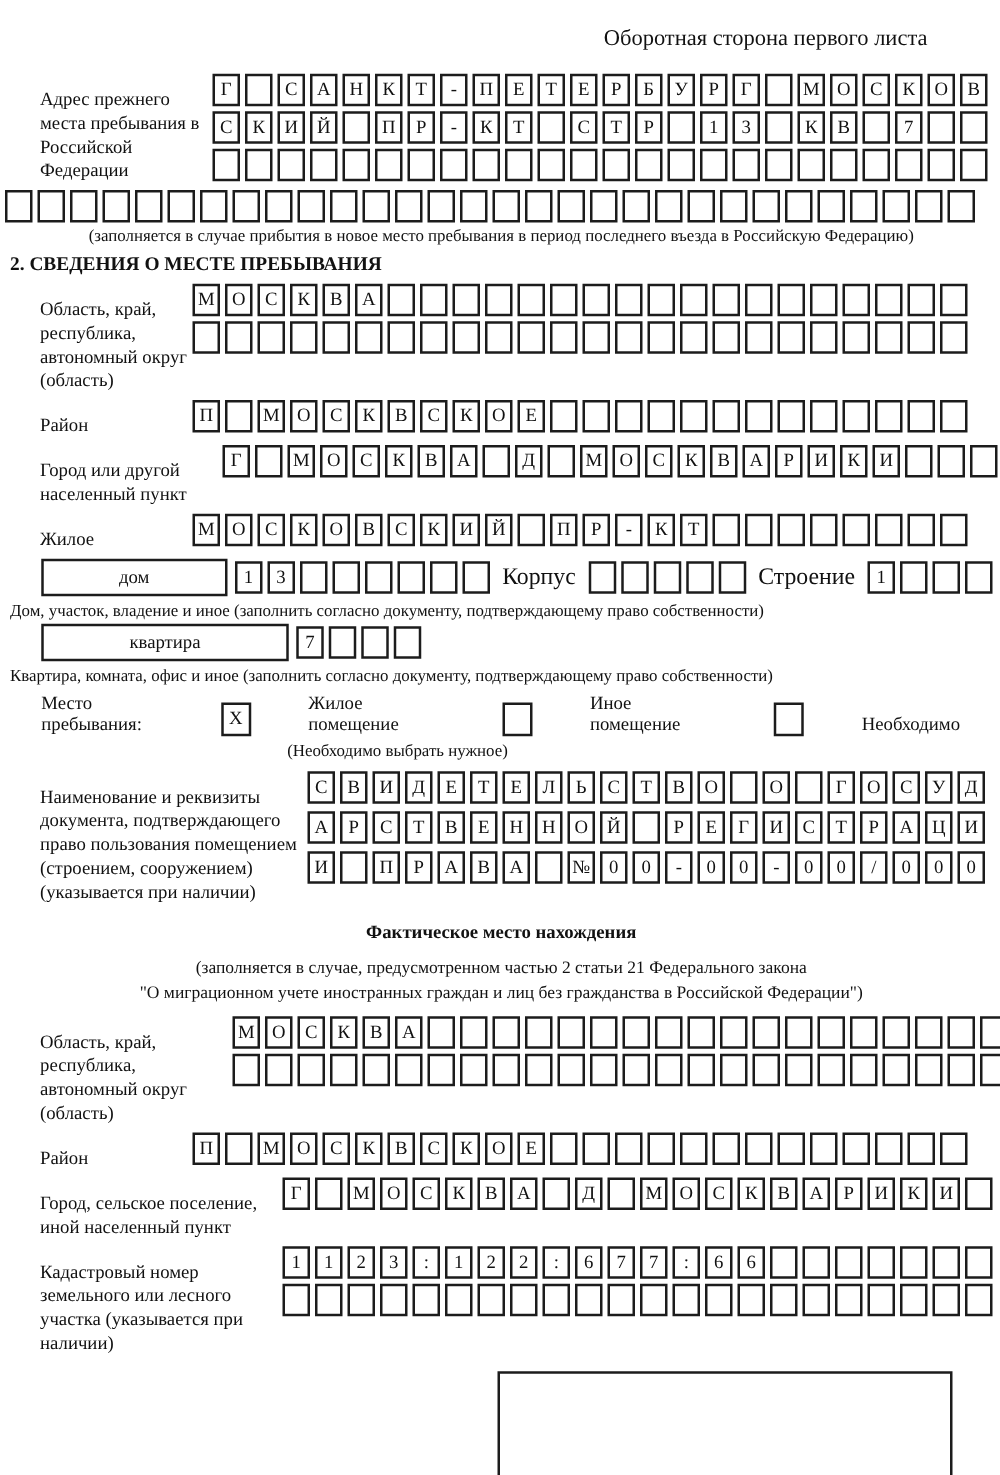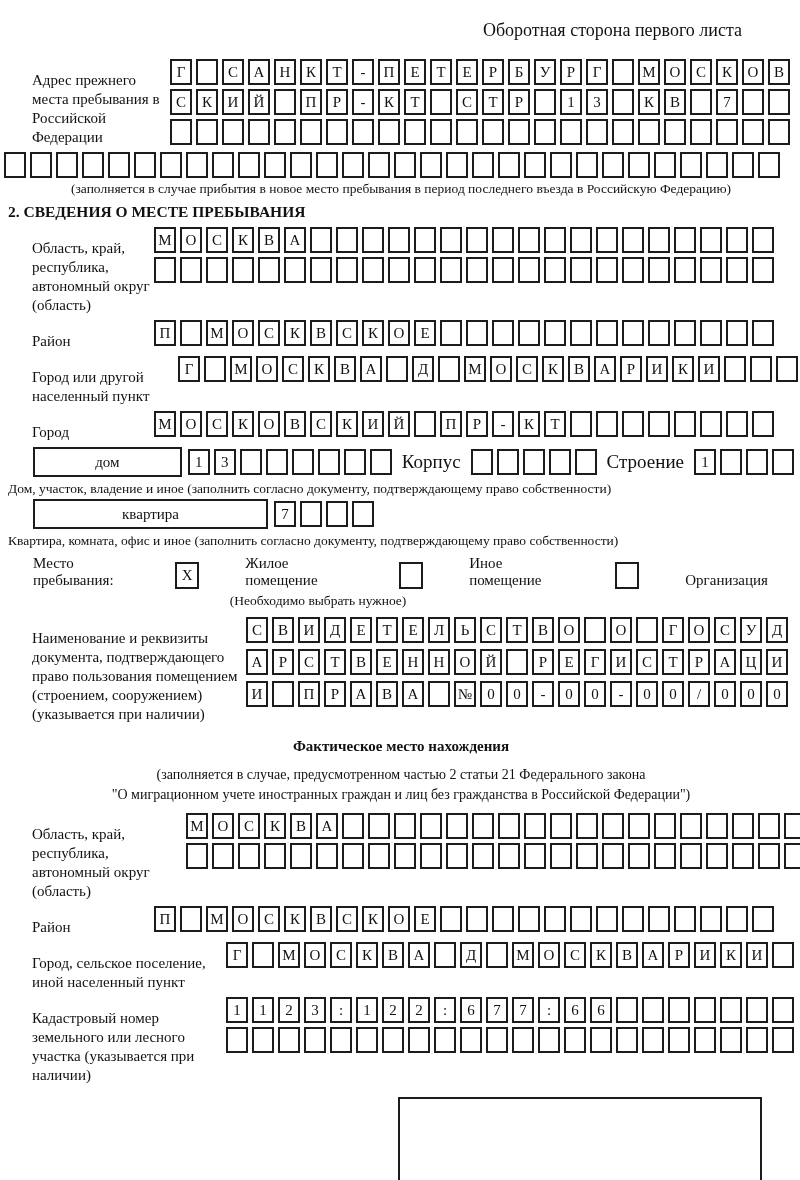--- a/index.html
+++ b/index.html
@@ -44,21 +44,21 @@
   .note { font-size: 13.5px; line-height: 17px; }
   .note-center { text-align: center; margin: 2px 0 6px 0; }
   .sec-title { font-size: 15.5px; font-weight: bold; margin: 4px 0 6px 0; }
   .inline-row { display: flex; align-items: center; margin: 2px 0 3px 25px; gap: 6px; }
   .widebox {
     border: 2px solid #1c1c1c; height: 30px;
     display: flex; align-items: center; justify-content: center;
     font-size: 15px;
   }
   .wb-house { width: 162px; }
-  .wb-apt { width: 235px; }
+  .wb-apt { width: 198px; }
   .inl-label { font-size: 19px; padding: 0 4px; }
   .stay-row { display: flex; align-items: flex-end; margin: 6px 0 2px 25px; font-size: 15px; gap: 36px; }
   .checkbox {
     width: 24px; height: 27px; border: 2px solid #1c1c1c;
     display: inline-flex; align-items: center; justify-content: center;
     font-size: 15px; flex: 0 0 auto;
   }
   .stay-label { margin-right: 10px; }
   .opt-label { margin: 0 26px 0 10px; }
   .choose-note { width: 620px; text-align: center; margin: 3px 0 8px 0; }
@@ -315,21 +315,21 @@
           <span class="cell">К</span>
           <span class="cell">И</span>
           <span class="cell"></span>
           <span class="cell"></span>
           <span class="cell"></span>
         </div>
     </div>
   </section>
 
   <section class="field">
-    <div class="flabel w146">Город</div>
+    <div class="flabel w146">Жилое</div>
     <div class="rows">
       <div class="cellrow">
           <span class="cell">М</span>
           <span class="cell">О</span>
           <span class="cell">С</span>
           <span class="cell">К</span>
           <span class="cell">О</span>
           <span class="cell">В</span>
           <span class="cell">С</span>
           <span class="cell">К</span>
@@ -394,21 +394,21 @@
   </div>
   <div class="note">Квартира, комната, офис и иное (заполнить согласно документу, подтверждающему право собственности)</div>
 
   <div class="stay-row">
     <span class="stay-label">Место пребывания:</span>
     <span class="checkbox">X</span>
     <span class="opt-label">Жилое помещение</span>
     <span class="checkbox"></span>
     <span class="opt-label">Иное помещение</span>
     <span class="checkbox"></span>
-    <span class="opt-label">Организация</span>
+    <span class="opt-label">Необходимо</span>
   </div>
   <div class="note choose-note">(Необходимо выбрать нужное)</div>
 
   <section class="field">
     <div class="flabel w238">Наименование и реквизиты документа, подтверждающего право пользования помещением (строением, сооружением) (указывается при наличии)</div>
     <div class="rows doc-rows">
       <div class="cellrow">
           <span class="cell">С</span>
           <span class="cell">В</span>
           <span class="cell">И</span>

